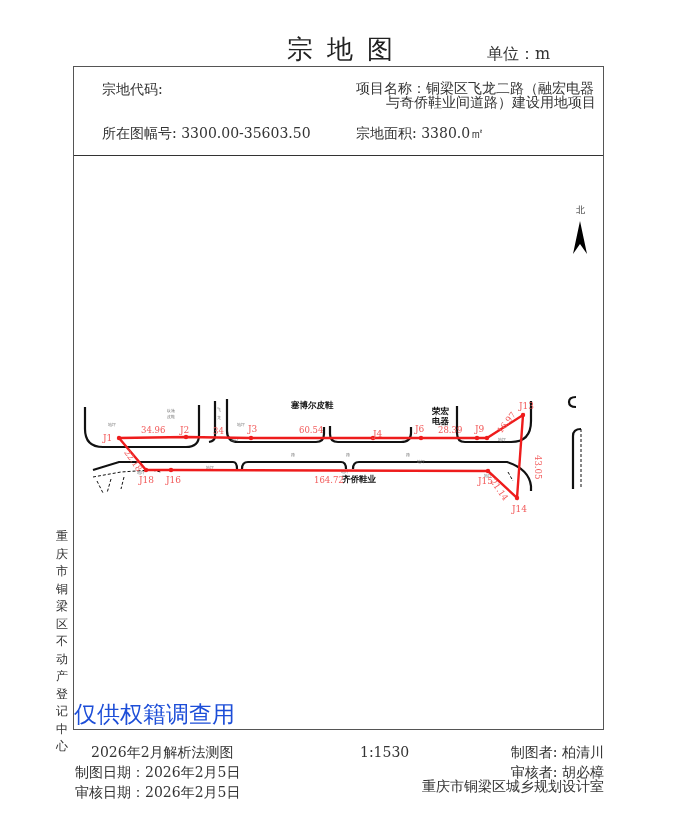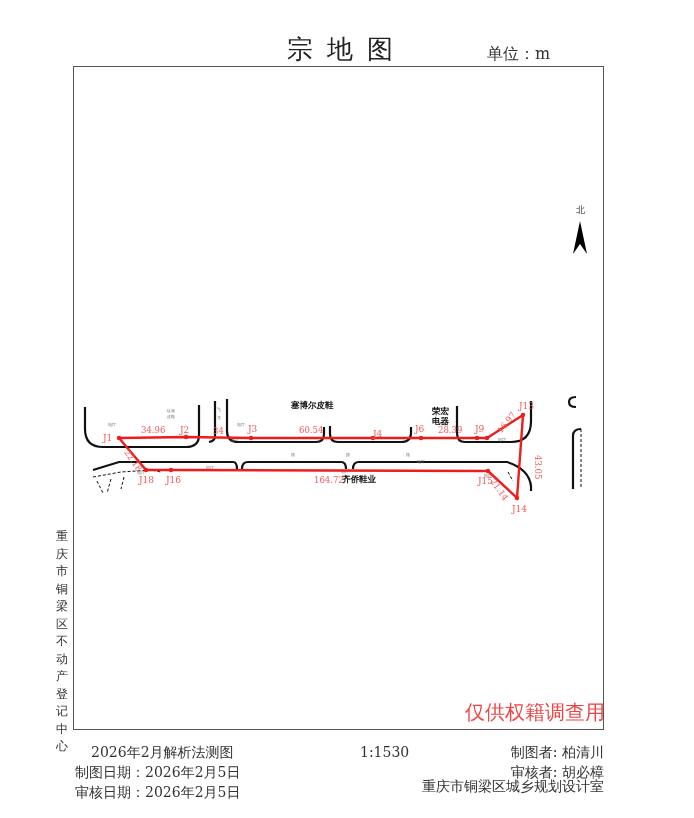--- a/index.html
+++ b/index.html
@@ -12,41 +12,56 @@
            border: 1.5px solid #555; box-sizing: border-box; }
   .header-box { position: absolute; left: 0; top: 0; width: 100%; height: 89px;
                 border-bottom: 1.5px solid #333; box-sizing: border-box; }
   .hf { position: absolute; font-size: 14px; color: #333; white-space: nowrap; }
   .hf-code { left: 28px; top: 14px; }
   .hf-proj { left: 282px; top: 14px; line-height: 14px; }
   .hf-proj .line2 { display: block; padding-left: 30px; }
   .hf-sheet { left: 28px; top: 58px; }
   .hf-area { left: 282px; top: 58px; }
   .map { position: absolute; left: 0; top: 89px; width: 528px; height: 573px; }
-  .watermark { position: absolute; left: 0; top: 632px; width: 531px; text-align: right;
-               font-size: 20px; color: #ef4444; font-family: "DejaVu Sans", sans-serif; }
+  .watermark { position: absolute; left: 0; top: 632px; width: 531px; text-align: left;
+               font-size: 23px; color: #1d4ed8; font-family: "DejaVu Sans", sans-serif; }
   .side-label { position: absolute; left: 52px; top: 528px; width: 20px; font-size: 12px;
                 line-height: 17.5px; color: #333; text-align: center; word-break: break-all; }
   .foot { position: absolute; font-size: 14px; color: #333; white-space: nowrap; }
   .f-method { left: 91px; top: 744px; }
   .f-scale { left: 316px; top: 744px; margin-left: 44px; }
   .f-drawer { right: 90px; top: 744px; }
   .f-date1 { left: 75px; top: 764px; }
   .f-reviewer { right: 90px; top: 764px; }
   .f-date2 { left: 75px; top: 784px; }
   .f-org { right: 90px; top: 778px; }
   svg text { font-family: "DejaVu Serif", "Liberation Serif", serif; }
 </style>
 </head>
 <body>
 
 <div class="title">宗地图</div>
 <div class="unit">单位：m</div>
 
 <div class="frame">
+  <div class="header-box">
+    <div class="hf hf-code">
+      <span>宗地代码:</span><span></span>
+    </div>
+    <div class="hf hf-proj">
+      <span>项目名称：</span><span>铜梁区飞龙二路（融宏电器</span>
+      <span class="line2">与奇侨鞋业间道路）建设用地项目</span>
+    </div>
+    <div class="hf hf-sheet">
+      <span>所在图幅号: </span><span>3300.00-35603.50</span>
+    </div>
+    <div class="hf hf-area">
+      <span>宗地面积: </span><span>3380.0㎡</span>
+    </div>
+  </div>
 
   <svg class="map" width="528" height="573" viewBox="73 155 528 573">
 
     <g>
       <polygon points="579,220 572,253 579,243 586,253" fill="#000"></polygon>
     </g>
     <text x="575" y="212" font-size="9" fill="#333">北</text>
 
     <g stroke="#111" stroke-width="2.2" fill="none">
 

